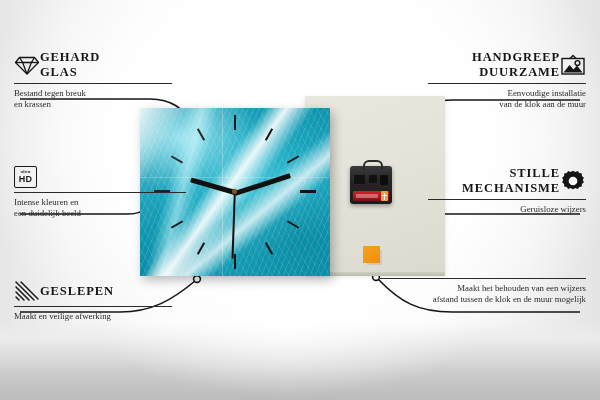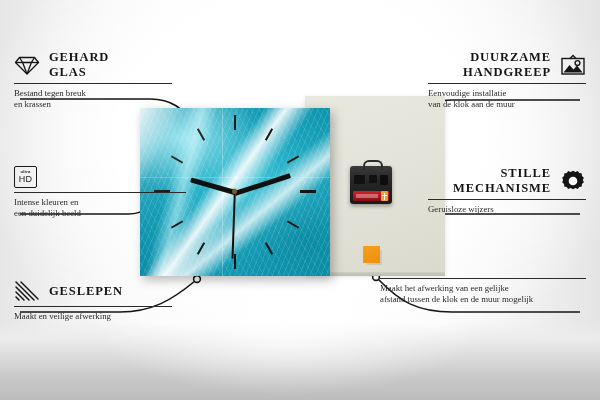--- a/index.html
+++ b/index.html
@@ -100,43 +100,43 @@
   }
   .tick{position:absolute;background:#141414;transform-origin:50% 50%;}
   .hand{position:absolute;background:#111;transform-origin:left center;border-radius:1px;}
   .pin{position:absolute;width:5px;height:5px;border-radius:50%;background:#7a5a1f;box-shadow:0 0 2px rgba(0,0,0,.6);}
 
   
   .lines{position:absolute;inset:0;}
 
   
   .feat{position:absolute;}
-  .feat .row{display:flex;align-items:center;gap:9px;}
+  .feat .row{display:flex;align-items:center;}
   .feat.left .row{justify-content:flex-start;}
   .feat.right .row{justify-content:flex-end;}
   .feat .ttl{
     font-family:"Liberation Serif", serif;
     font-weight:bold;letter-spacing:.9px;color:#151515;
     font-size:12.5px;line-height:14.5px;text-transform:uppercase;
   }
   .feat.right .ttl{text-align:right;}
   .feat .rule{height:1px;background:#2a2a2a;margin:4px 0 4px;}
   .feat .desc{
     font-family:"Liberation Serif", serif;
     font-size:8.8px;line-height:11px;color:#2b2b2b;
   }
-  .feat.right .desc{text-align:left;}
+  .feat.right .desc{text-align:right;}
   .ico{flex:0 0 auto;display:block;}
   .hdbox{
     width:21px;height:20px;border:1.4px solid #1a1a1a;border-radius:2px;
     display:flex;flex-direction:column;align-items:center;justify-content:center;
     font-family:"Liberation Sans", sans-serif;color:#1a1a1a;line-height:1;
   }
   .hdbox .u{font-size:4.2px;font-weight:bold;letter-spacing:.2px;}
-  .hdbox .h{font-size:9px;font-weight:normal;letter-spacing:.3px;margin-top:1px;}
+  .hdbox .h{font-size:9px;font-weight:bold;letter-spacing:.3px;margin-top:1px;}
 </style>
 </head>
 <body>
 
 <div class="stage">
 
   <div class="bg-vignette"></div>
   <div class="bg-floor"></div>
   <div class="bg-floor-sheen"></div>
 
@@ -251,22 +251,22 @@
         <div class="ttl">GESLEPEN</div>
       </div>
     </div>
     <div class="rule"></div>
     <div class="desc">Maakt en veilige afwerking</div>
   </div>
 
   <div class="feat right" style="left:428px;top:50px;width:158px;">
     <div class="row">
       <div>
+        <div class="ttl">HANDGREEP</div>
         <div class="ttl">DUURZAME</div>
-        <div class="ttl">HANDGREEP</div>
       </div>
       <svg class="ico" width="26" height="22" viewBox="0 0 26 22">
         <g fill="none" stroke="#151515" stroke-width="1.4">
           <rect x="2" y="4.5" width="22" height="15.5"></rect>
           <path d="M3.5,18.5 L9.5,11 L13.5,15.5 L17,11.5 L22.5,18.5 Z" fill="#151515" stroke="none"></path>
           <circle cx="17.5" cy="9" r="2.4"></circle>
           <path d="M10,4.5 L13,1.5 L16,4.5"></path>
         </g>
       </svg>
     </div>
@@ -285,17 +285,17 @@
         <path fill="#151515" d="M13,1.8 l2.4,1.1 2.4,-0.9 1.5,2.1 2.5,0.4 0.1,2.6 2,1.6 -1.1,2.3 1.1,2.3 -2,1.6 -0.1,2.6 -2.5,0.4 -1.5,2.1 -2.4,-0.9 -2.4,1.1 -2.4,-1.1 -2.4,0.9 -1.5,-2.1 -2.5,-0.4 -0.1,-2.6 -2,-1.6 1.1,-2.3 -1.1,-2.3 2,-1.6 0.1,-2.6 2.5,-0.4 1.5,-2.1 2.4,0.9 Z"></path>
         <circle cx="13" cy="12" r="4.3" fill="#ffffff"></circle>
       </svg>
     </div>
     <div class="rule"></div>
     <div class="desc">Geruisloze wijzers</div>
   </div>
 
   <div class="feat right" style="left:380px;top:274px;width:206px;">
     <div class="rule"></div>
-    <div class="desc">Maakt het afwerking van een gelijke</div>
+    <div class="desc">Maakt het behouden van een wijzers</div>
     <div class="desc">afstand tussen de klok en de muur mogelijk</div>
   </div>
 
 </div>
 
 </body></html>

